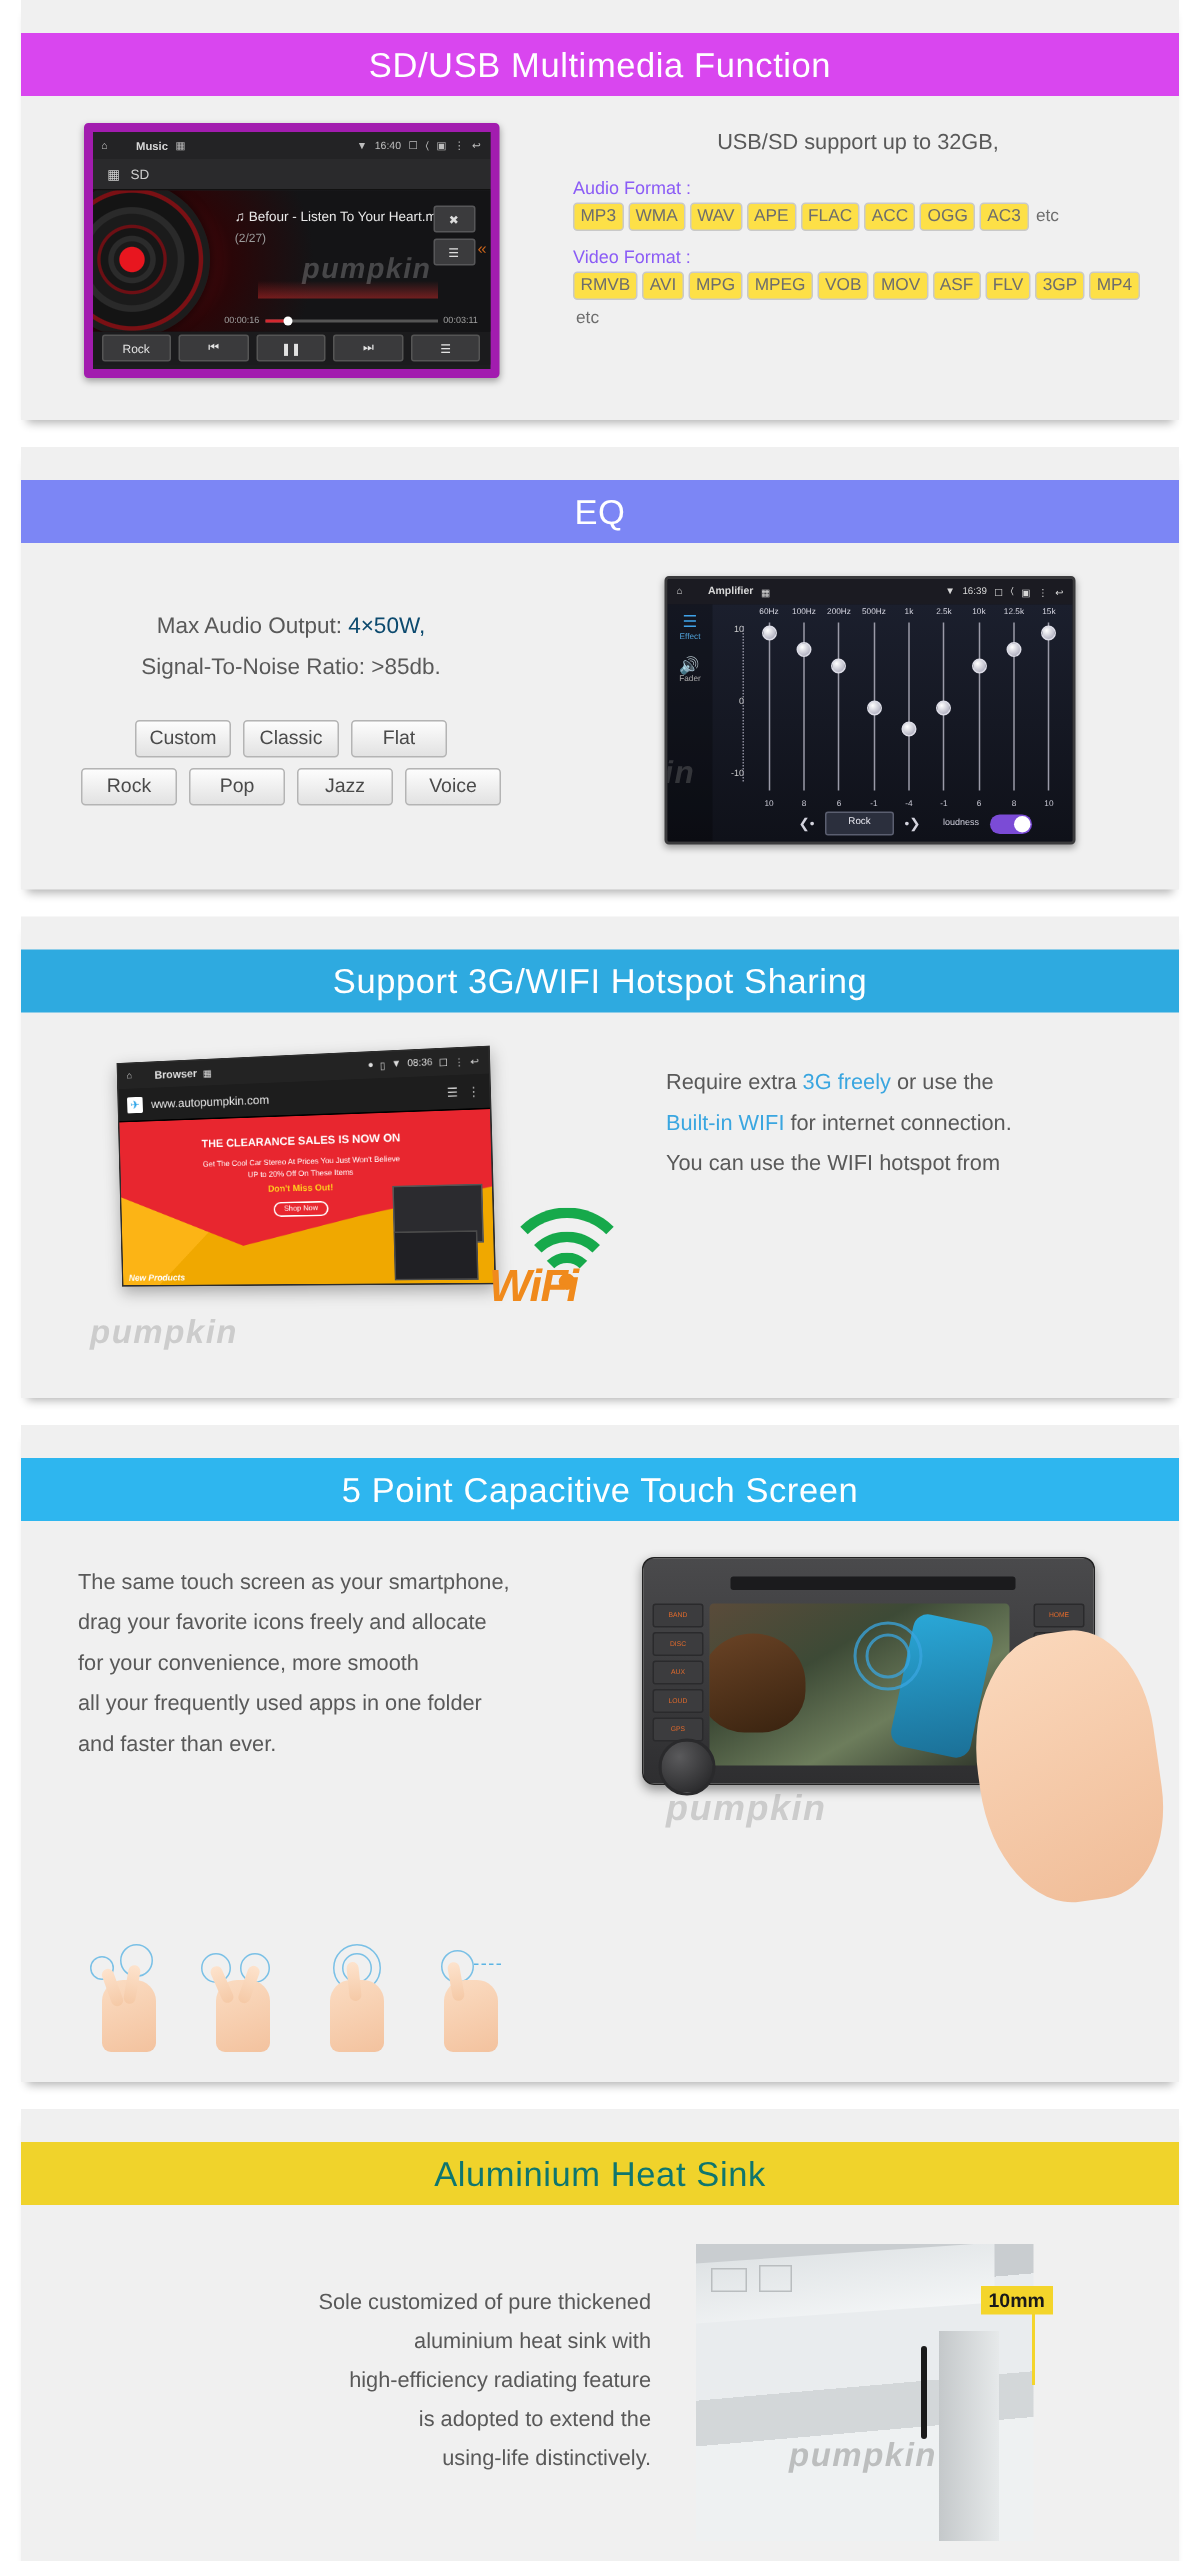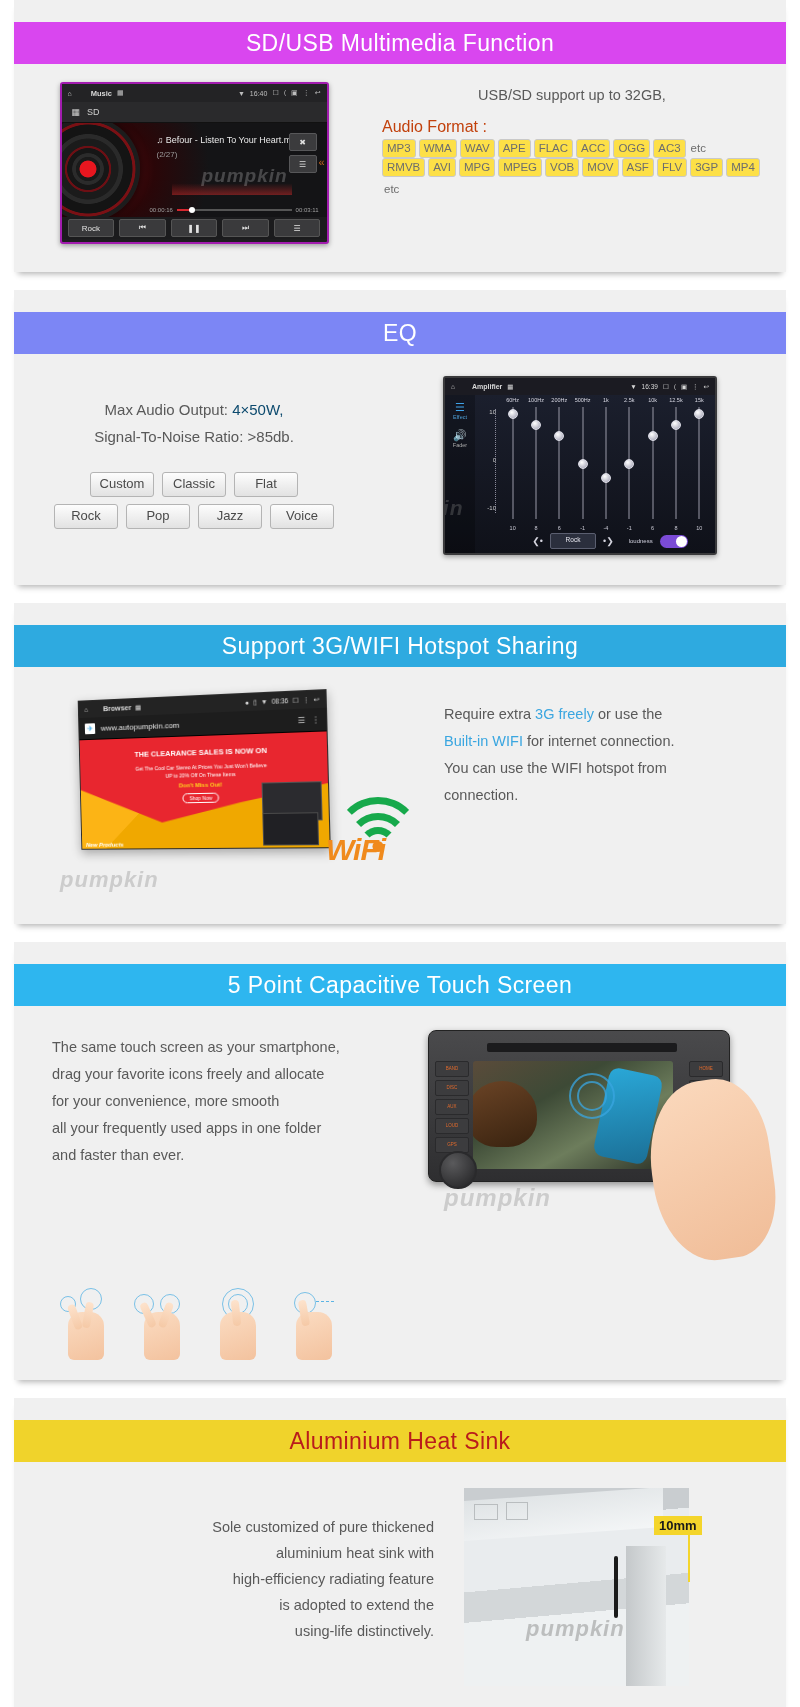--- a/index.html
+++ b/index.html
@@ -35,31 +35,31 @@
   
   .para{font-size:14.5px;line-height:27px;color:#595959;}
   .accent{color:#3aa6e0;}
   .accent-blue{color:#0c4a6e;}
 
   
   .s1-body{display:flex;padding:18px 0 24px 0;}
   .s1-left{width:360px;display:flex;justify-content:center;align-items:flex-start;}
   .s1-right{flex:1;padding-right:16px;}
   .s1-right .head{text-align:center;font-size:14.5px;line-height:26px;color:#595959;}
-  .fmt-label{color:#c2410c;font-size:16px;margin:10px 0 3px 8px;}
+  .fmt-label{color:#8b5cf6;font-size:12px;margin:10px 0 3px 8px;}
   .chips{display:flex;flex-wrap:wrap;gap:3px;margin-left:8px;}
   .chip{
     border:1px solid #c9c9c9;border-radius:3px;background:#fde047;
     font-size:11.5px;padding:1px 4px;color:#6d6d6d;line-height:15px;
   }
   .chip-plain{font-size:11.5px;color:#6d6d6d;line-height:17px;padding:1px 2px;}
 
   
   .unit{
-    width:265px;height:158px;background:#1d1d1f;border:2px solid #a21caf;
+    width:265px;height:158px;background:#1d1d1f;border:6px solid #a21caf;
     border-radius:3px;overflow:hidden;position:relative;
     box-shadow:0 2px 5px rgba(0,0,0,.35);
   }
   .u-status{
     height:18px;background:#232325;display:flex;align-items:center;
     padding:0 6px;color:#d8d8d8;font-size:7px;gap:5px;
   }
   .u-status .ttl{font-size:7.5px;font-weight:bold;margin-left:14px;}
   .u-status .spacer{flex:1;}
   .u-status .ico{font-size:7px;opacity:.85;}
@@ -323,20 +323,21 @@
           <span class="chip">WMA</span>
           <span class="chip">WAV</span>
           <span class="chip">APE</span>
           <span class="chip">FLAC</span>
           <span class="chip">ACC</span>
           <span class="chip">OGG</span>
           <span class="chip">AC3</span>
           <span class="chip-plain">etc</span>
         </div>
 
+        <div class="fmt-label">Video Format :</div>
         <div class="chips">
           <span class="chip">RMVB</span>
           <span class="chip">AVI</span>
           <span class="chip">MPG</span>
           <span class="chip">MPEG</span>
           <span class="chip">VOB</span>
           <span class="chip">MOV</span>
           <span class="chip">ASF</span>
           <span class="chip">FLV</span>
           <span class="chip">3GP</span>
@@ -529,21 +530,20 @@
       </div>
 
       <div class="s3-right para">
         <div>
           <span>Require extra </span><span class="accent">3G freely</span><span> or use the</span>
         </div>
         <div>
           <span class="accent">Built-in WIFI</span><span> for internet connection.</span>
         </div>
         <div>You can use the WIFI hotspot from</div>
-        <div>connection.</div>
       </div>
     </div>
   </div>
 
   <div class="section">
     <div class="pad-top"></div>
     <div class="sec-title" style="background:#2eb6ef;">5 Point Capacitive Touch Screen</div>
     <div class="sec-body">
       <div class="s4-body">
         <div class="s4-left para">
@@ -611,21 +611,21 @@
           <span class="dash" style="left:30px;top:13px;"></span>
           <span class="hand"></span>
             <span class="fing" style="left:14px;bottom:34px;transform:rotate(-10deg);"></span>
         </div>
       </div>
     </div>
   </div>
 
   <div class="section">
     <div class="pad-top"></div>
-    <div class="sec-title" style="background:#f0d32b;color:#b91c1c;">Aluminium Heat Sink</div>
+    <div class="sec-title" style="background:#f0d32b;color:#0f766e;">Aluminium Heat Sink</div>
     <div class="sec-body s5-body">
       <div class="s5-left">
         <div class="ln">Sole customized of pure thickened</div>
         <div class="ln">aluminium heat sink with</div>
         <div class="ln">high-efficiency radiating feature</div>
         <div class="ln">is adopted to extend the</div>
         <div class="ln">using-life distinctively.</div>
       </div>
       <div class="s5-right">
         <div class="hs-photo">

